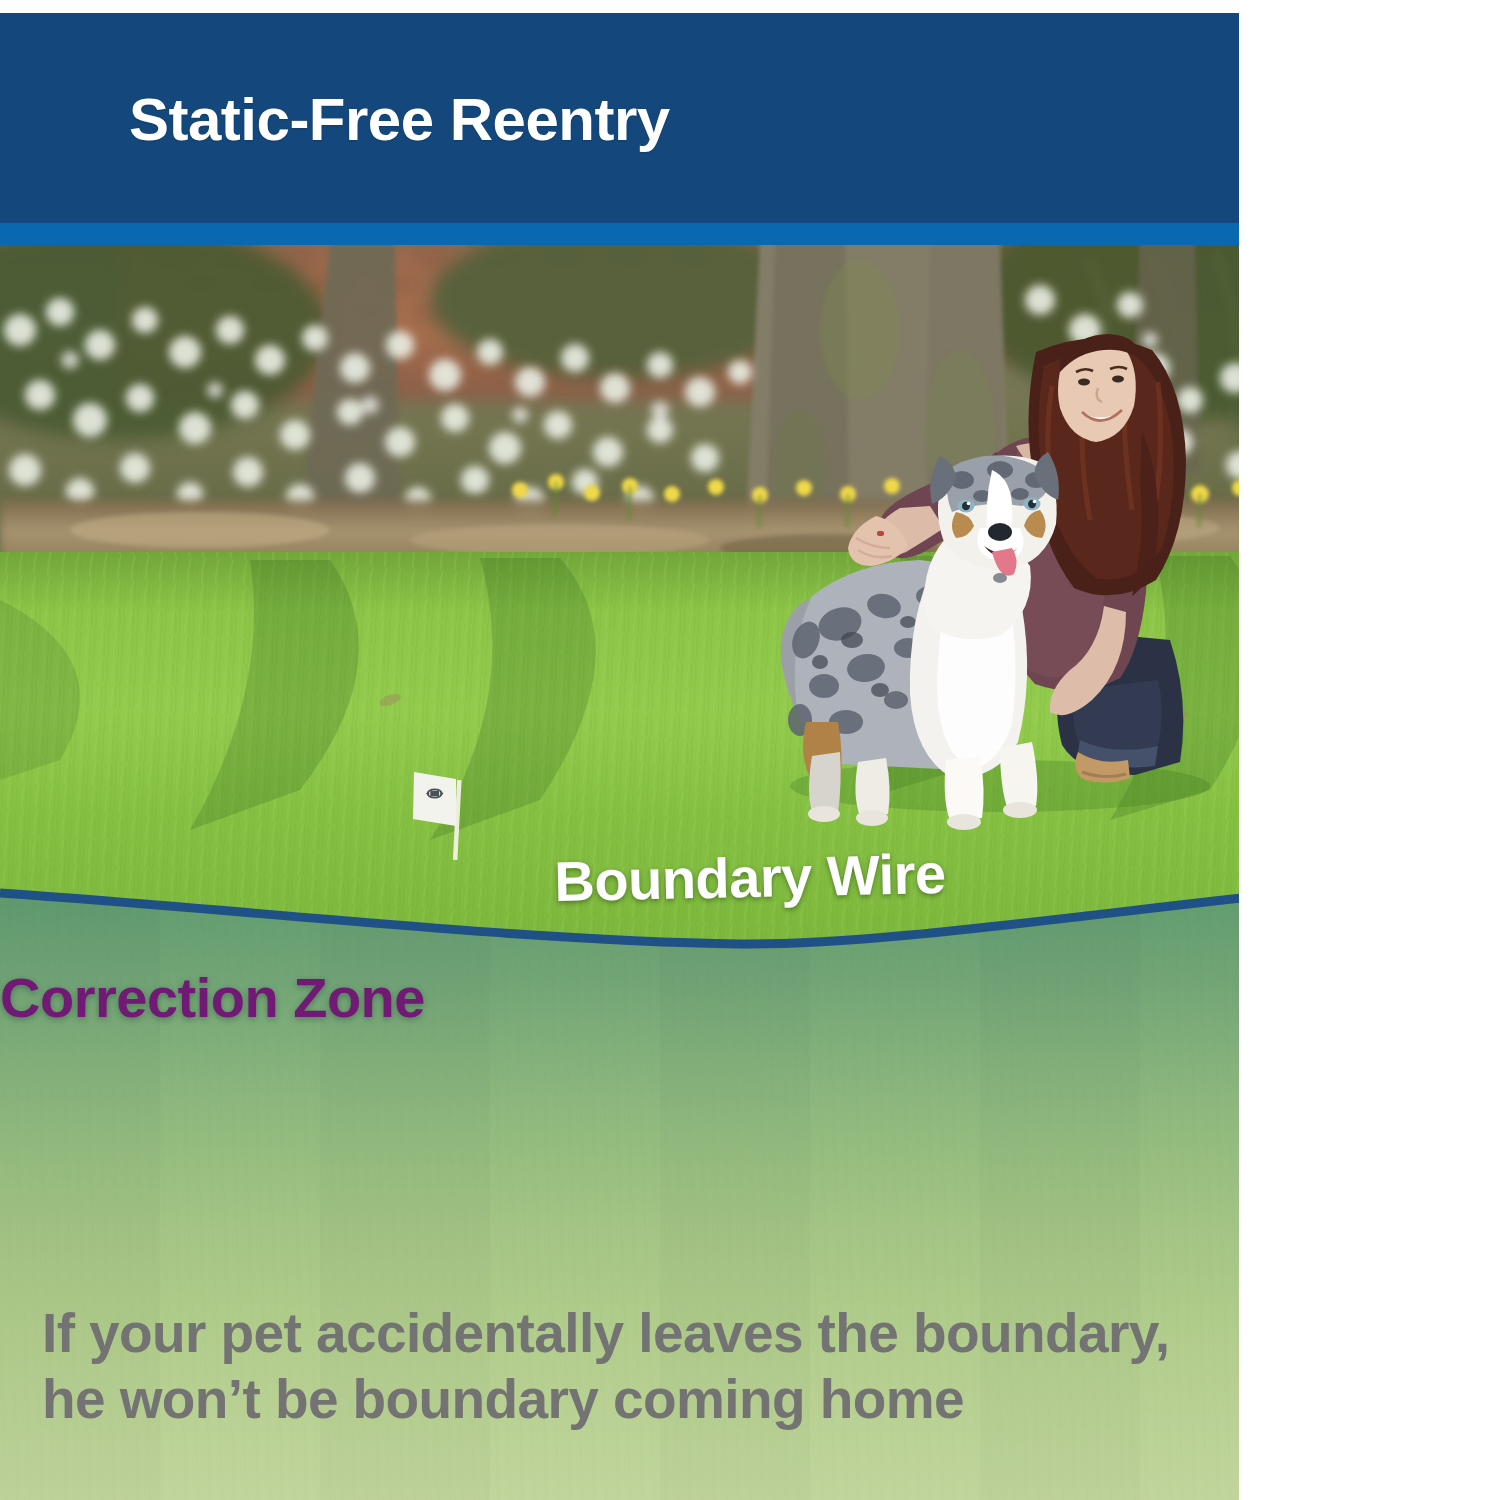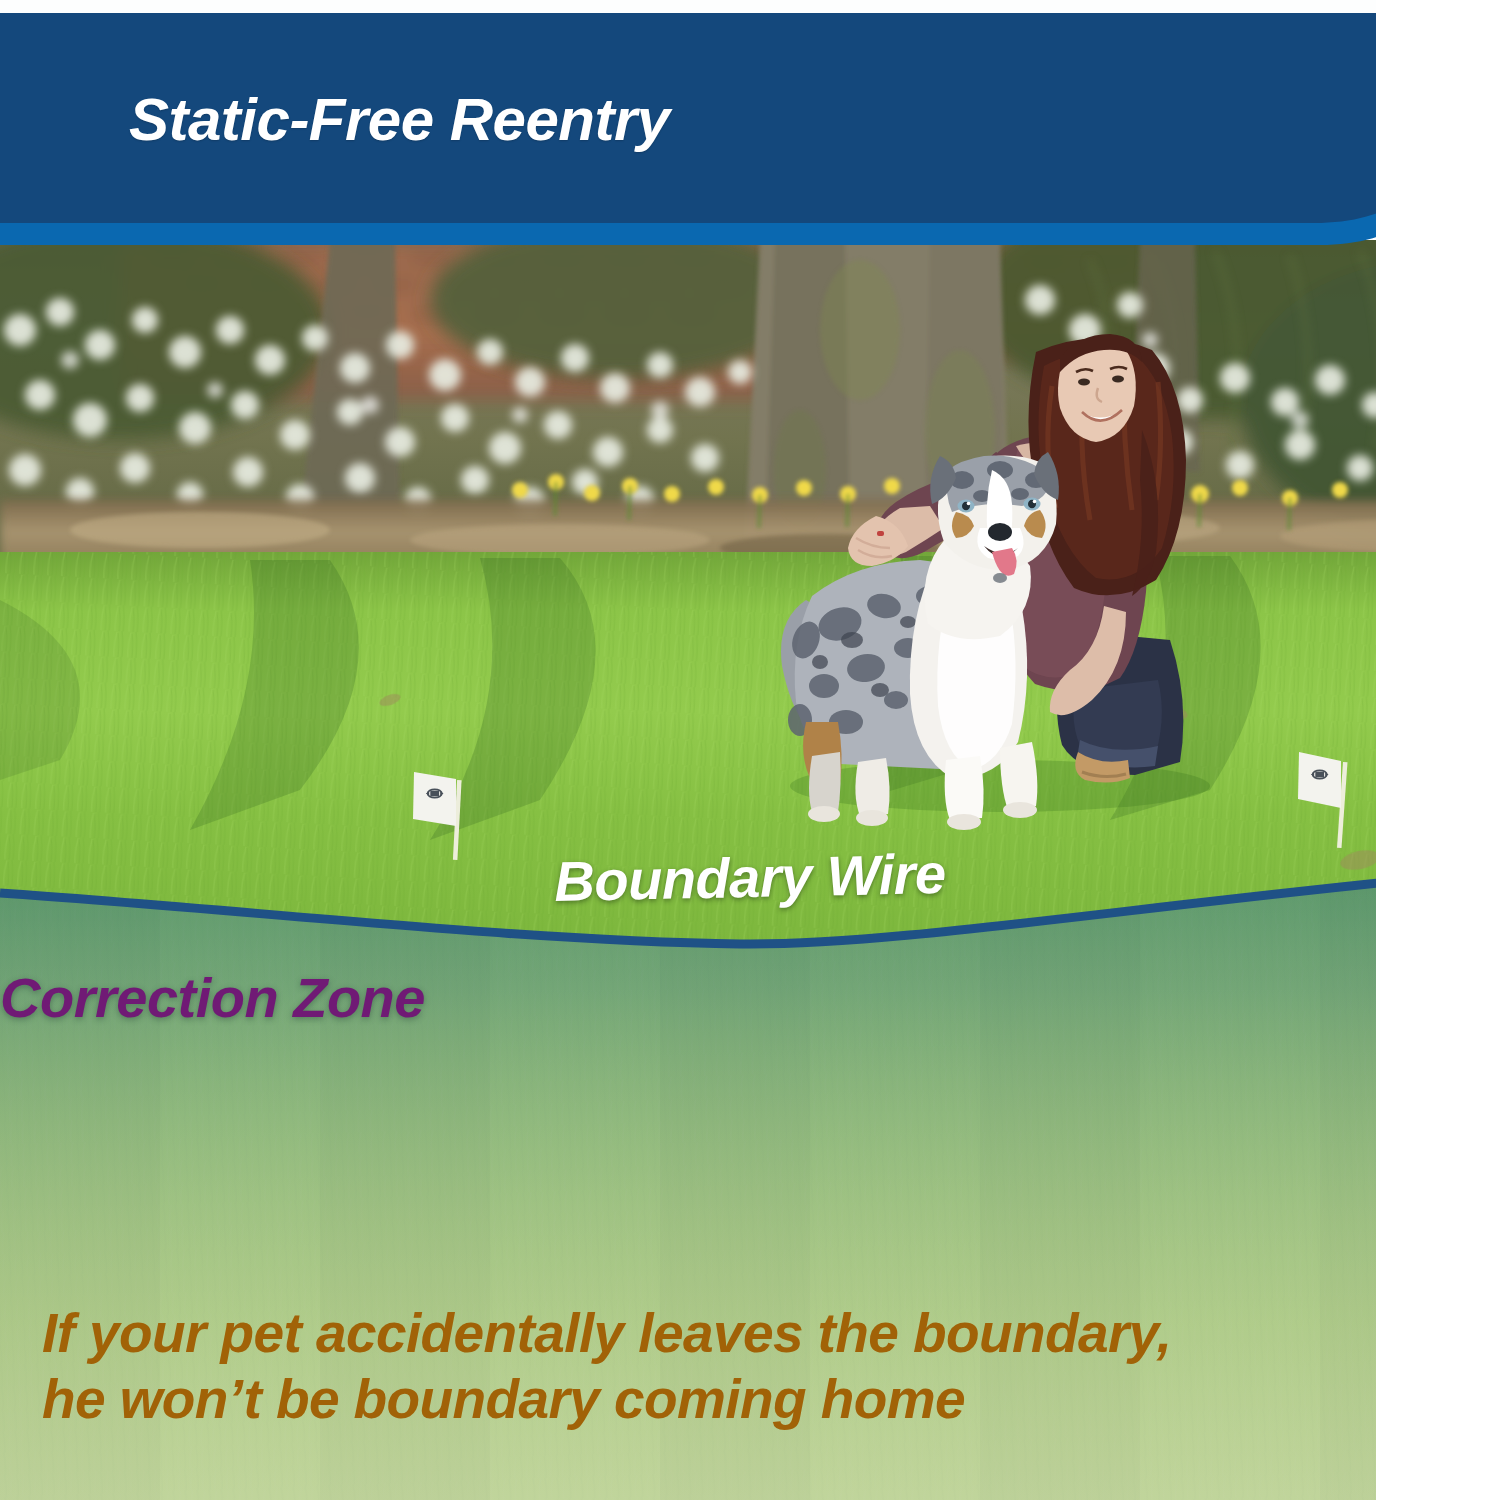--- a/index.html
+++ b/index.html
@@ -6,25 +6,24 @@
     margin: 0;
     padding: 0;
     background: #ffffff;
   }
   body {
     font-family: "Liberation Sans", sans-serif;
   }
 
   #stage {
     position: relative;
-    width: 1376px;
+    width: 1239px;
     height: 1500px;
     overflow: hidden;
     background: #ffffff;
-    font-style: italic;
   }
 
   
   .top-sliver {
     position: absolute;
     left: 0; top: 0;
     width: 1500px; height: 13px;
     background: #fdfefe;
     z-index: 60;
   }
@@ -96,21 +95,21 @@
     text-shadow: 0 2px 6px rgba(30,60,50,0.42);
   }
 
   
   .caption {
     position: absolute;
     left: 42px;
     top: 1300px;
     width: 1420px;
     z-index: 38;
-    color: #a16207;
+    color: #737373;
     font-family: "Liberation Sans", sans-serif;
     font-weight: bold;
     font-size: 55px;
     line-height: 1.20;
     letter-spacing: -0.6px;
   }
   .caption .ln { display: block; }
 </style>
 </head>
 <body>

